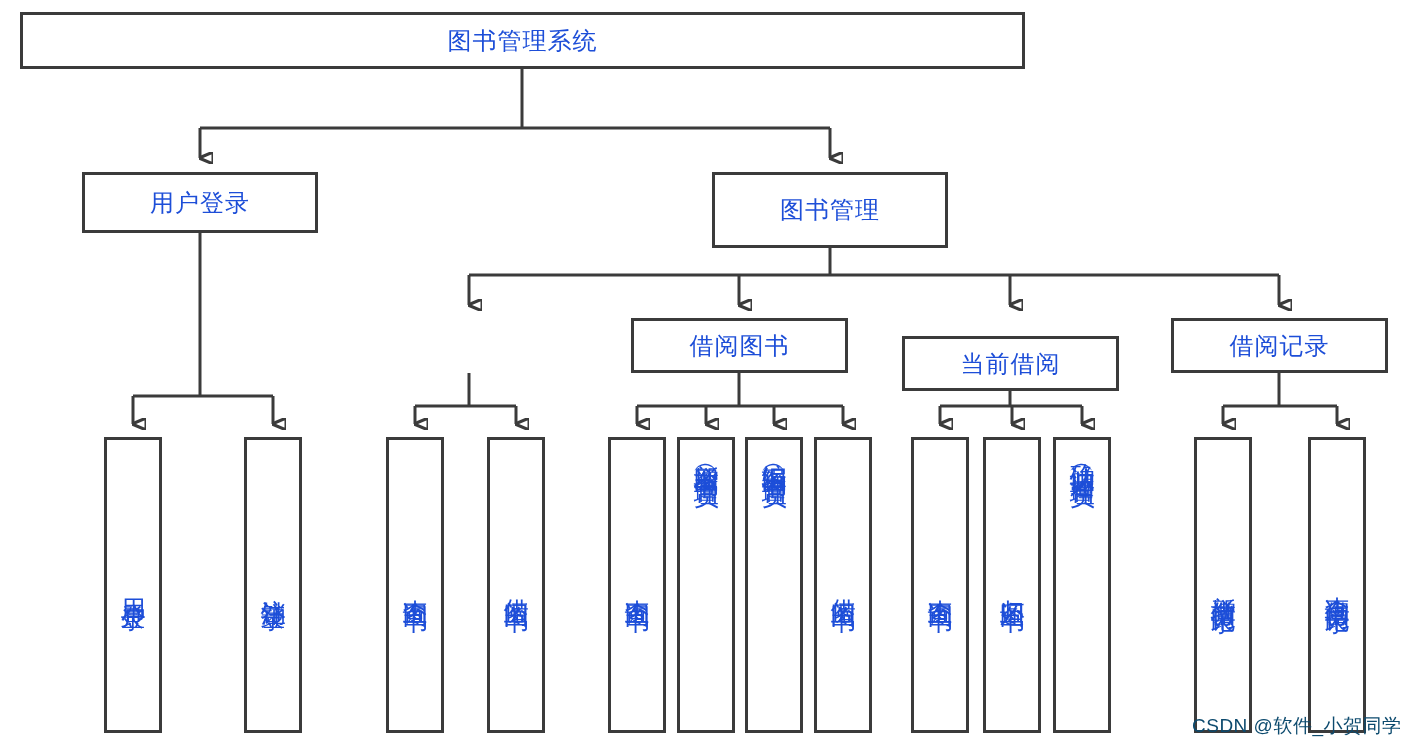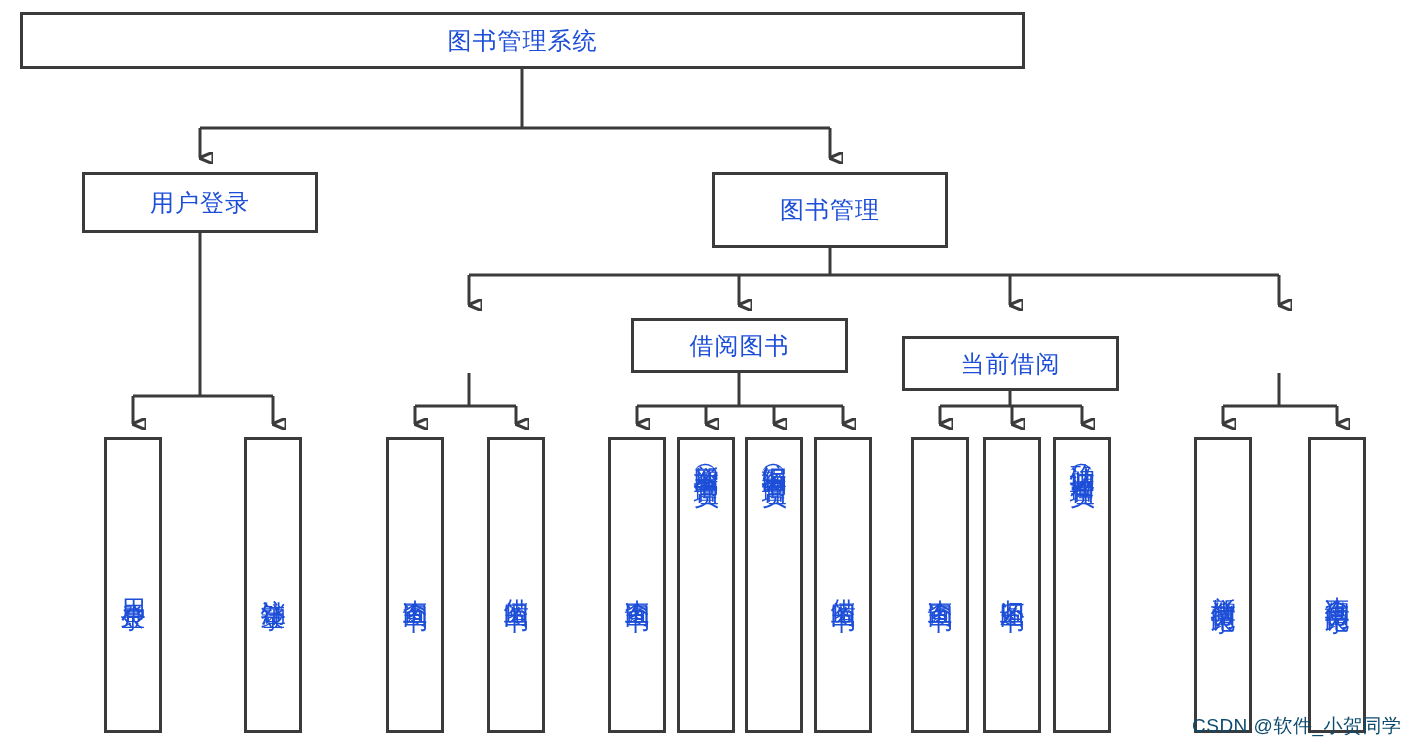--- a/index.html
+++ b/index.html
@@ -120,20 +120,21 @@
     <line x1="1337" y1="406" x2="1337" y2="424" marker-end="url(#arrow)"></line>
   </svg>
 
   <div class="node horizontal" id="n-root" style="left: 20px; top: 12px; width: 1005px; height: 57px;">图书管理系统</div>
 
   <div class="node horizontal" id="n-l2-0" style="left: 82px; top: 172px; width: 236px; height: 61px;">用户登录</div>
   <div class="node horizontal" id="n-l2-1" style="left: 712px; top: 172px; width: 236px; height: 76px;">图书管理</div>
 
   <div class="node horizontal" id="n-l3-1" style="left: 631px; top: 318px; width: 217px; height: 55px;">借阅图书</div>
   <div class="node horizontal" id="n-l3-2" style="left: 902px; top: 318px; width: 217px; height: 55px; margin-top: 18px;">当前借阅</div>
+  <div class="node horizontal" id="n-l3-3" style="left: 1171px; top: 318px; width: 217px; height: 55px;">借阅记录</div>
 
   <div class="node vertical" id="n-leaf-0" style="left: 104px; top: 437px; width: 58px; height: 296px;">用户登录</div>
   <div class="node vertical" id="n-leaf-1" style="left: 244px; top: 437px; width: 58px; height: 296px;">注销登录</div>
   <div class="node vertical" id="n-leaf-2" style="left: 386px; top: 437px; width: 58px; height: 296px;">查询图书</div>
   <div class="node vertical" id="n-leaf-3" style="left: 487px; top: 437px; width: 58px; height: 296px;">借阅图书</div>
   <div class="node vertical" id="n-leaf-4" style="left: 608px; top: 437px; width: 58px; height: 296px;">查询图书</div>
   <div class="node vertical top-aligned" id="n-leaf-5" style="left: 677px; top: 437px; width: 58px; height: 296px;">新增图书（管理员）</div>
   <div class="node vertical top-aligned" id="n-leaf-6" style="left: 745px; top: 437px; width: 58px; height: 296px;">编辑图书（管理员）</div>
   <div class="node vertical" id="n-leaf-7" style="left: 814px; top: 437px; width: 58px; height: 296px;">借阅图书</div>
   <div class="node vertical" id="n-leaf-8" style="left: 911px; top: 437px; width: 58px; height: 296px;">查询图书</div>

